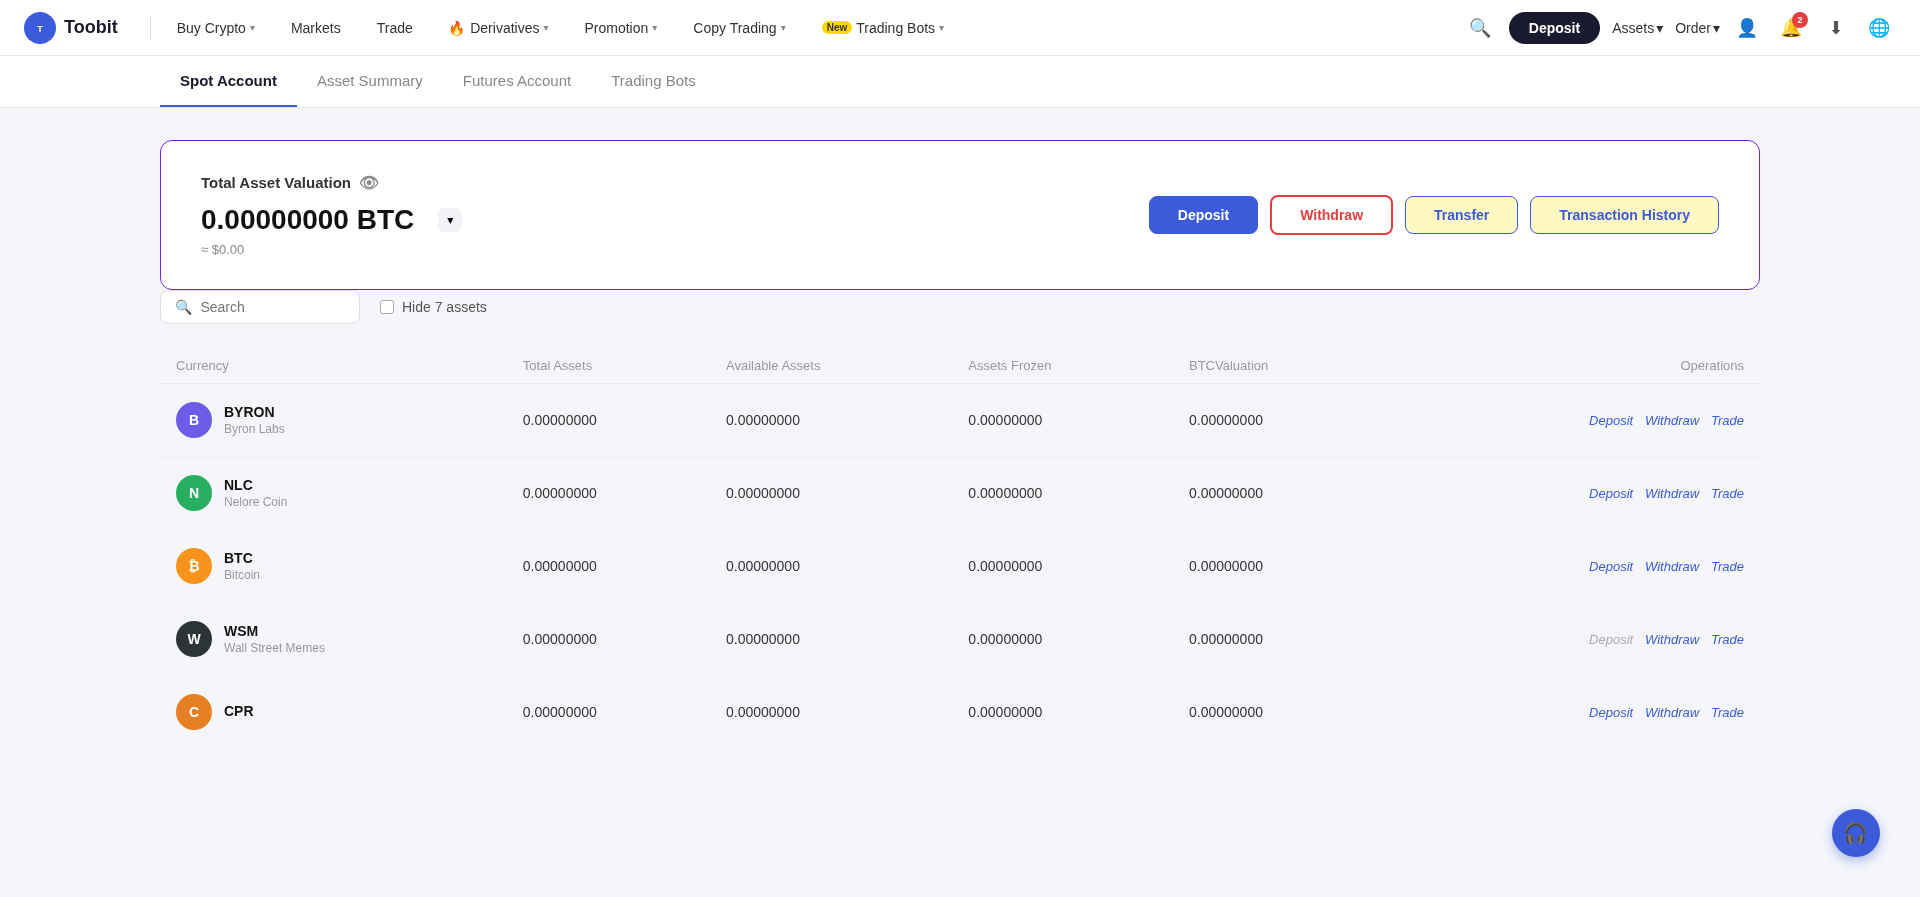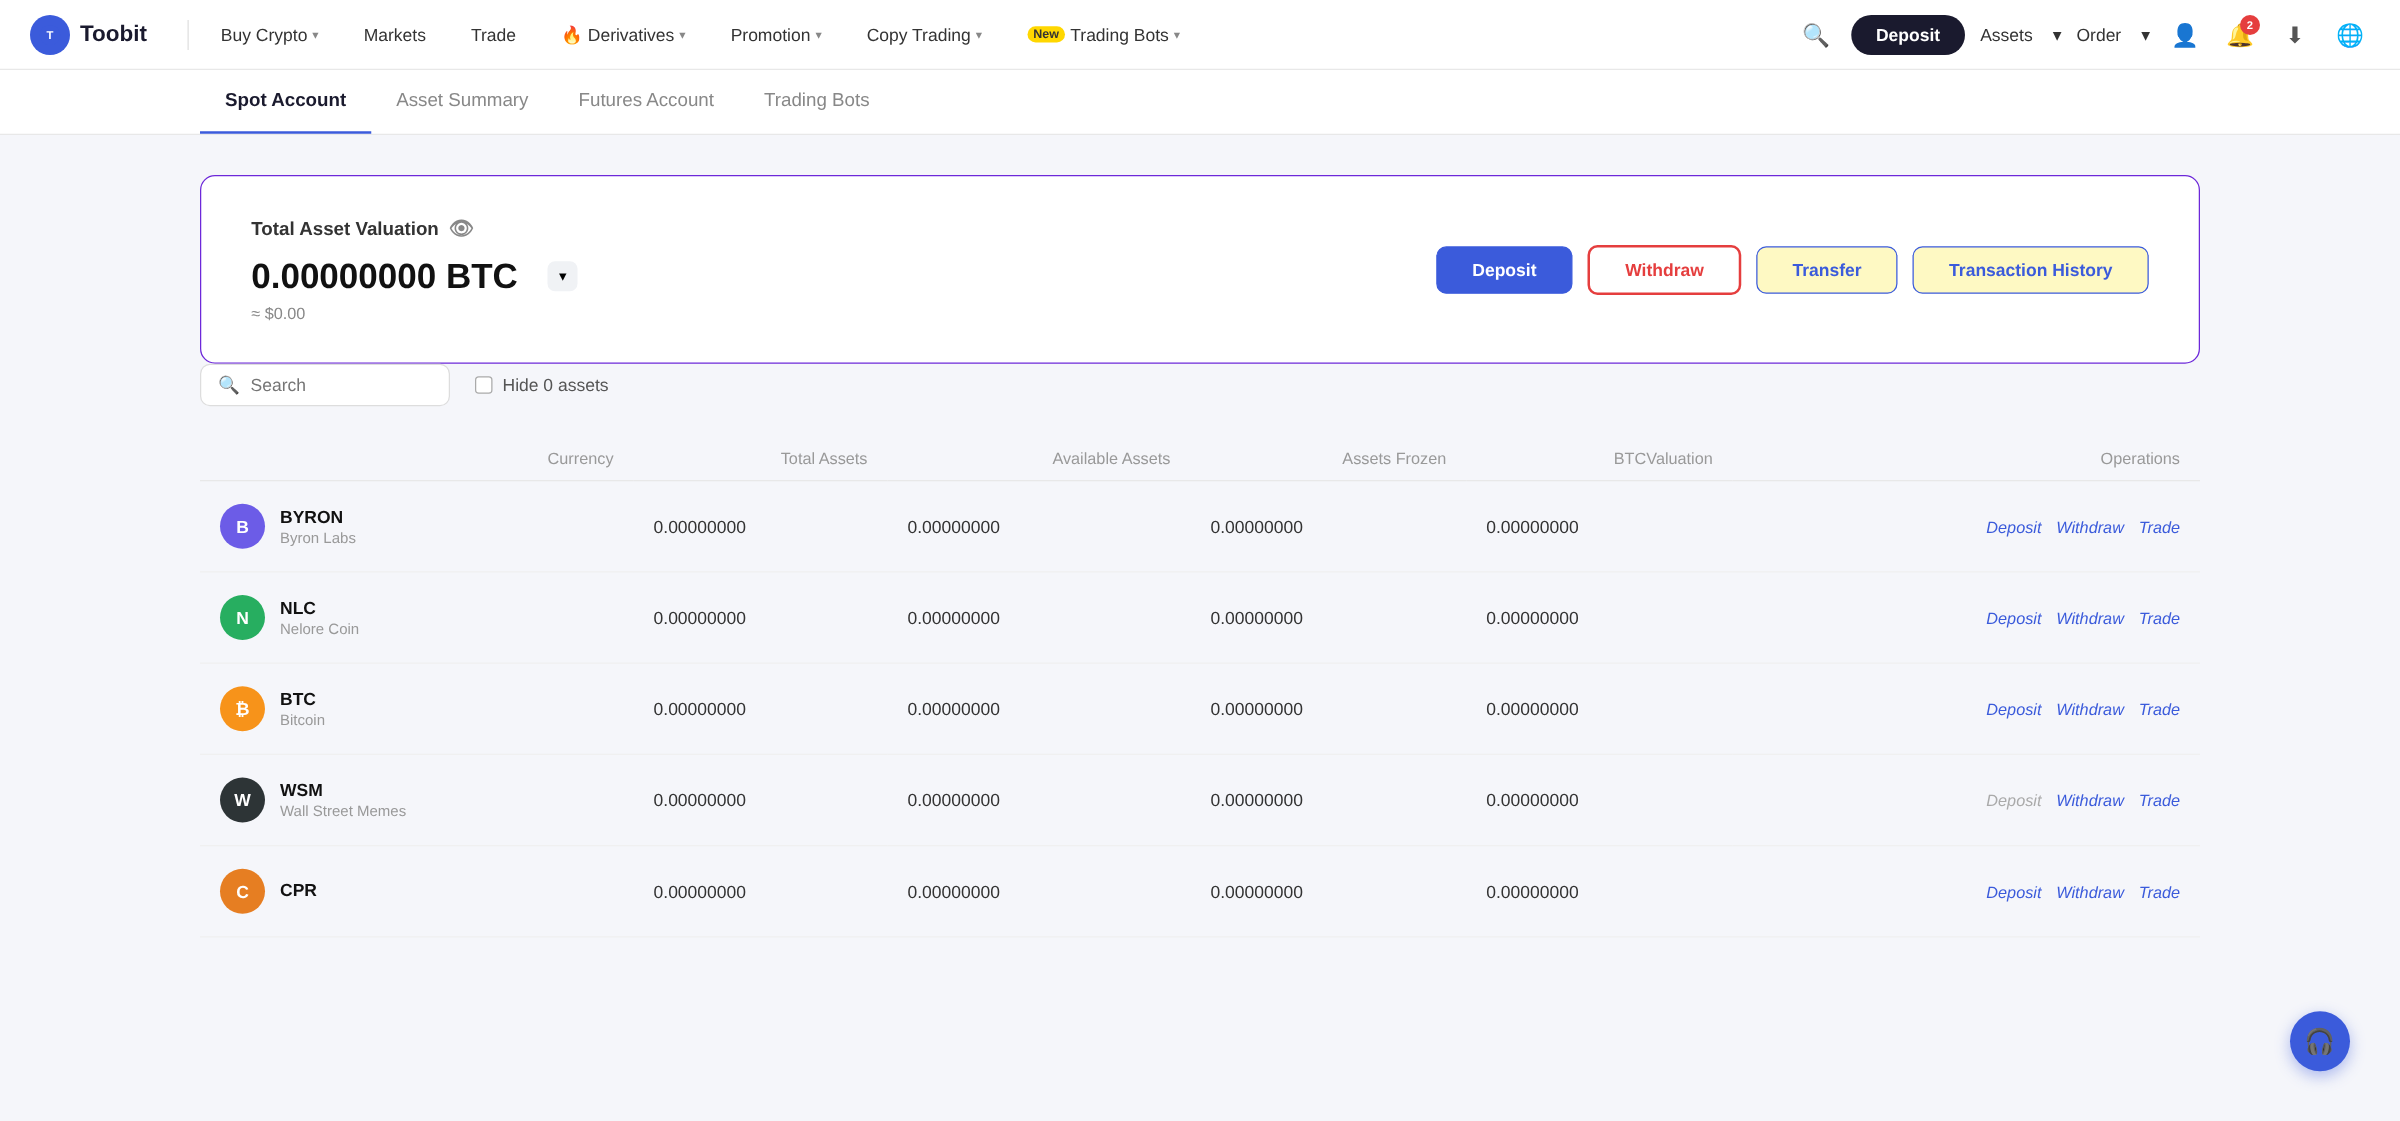--- a/index.html
+++ b/index.html
@@ -99,21 +99,21 @@
       width: 16px; height: 16px;
       border-radius: 50%;
       display: flex; align-items: center; justify-content: center;
     }
     .nav-text-btn {
       background: none;
       border: none;
       cursor: pointer;
       font-size: 14px;
       color: #333;
-      display: flex; align-items: center; gap: 16px;
+      display: flex; align-items: center; gap: 2px;
     }
 
     
     .tabs-bar {
       background: #fff;
       padding: 0 160px;
       display: flex;
       align-items: center;
       border-bottom: 1px solid #e8e8e8;
     }
@@ -248,21 +248,21 @@
       border-radius: 3px;
       background: #fff;
     }
 
     
     .asset-table {
       width: 100%;
       border-collapse: collapse;
     }
     .asset-table th {
-      text-align: right;
+      text-align: left;
       padding: 10px 16px;
       font-size: 13px;
       color: #999;
       font-weight: 500;
       border-bottom: 1px solid #e8e8e8;
     }
     .asset-table th:last-child { text-align: right; }
     .asset-table td {
       padding: 18px 16px;
       font-size: 14px;
@@ -412,21 +412,21 @@
     </div>
   </div>
 
   <div class="filters-row">
     <div class="search-box">
       <span class="search-icon-small">🔍</span>
       <input type="text" placeholder="Search" style="">
     </div>
     <label class="hide-assets">
       <div class="checkbox"></div>
-      <span>Hide 0 assets</span>
+      <span>Hide 7 assets</span>
     </label>
   </div>
 
   <table class="asset-table">
     <thead>
       <tr>
         <th>Currency</th>
         <th>Total Assets</th>
         <th>Available Assets</th>
         <th>Assets Frozen</th>

